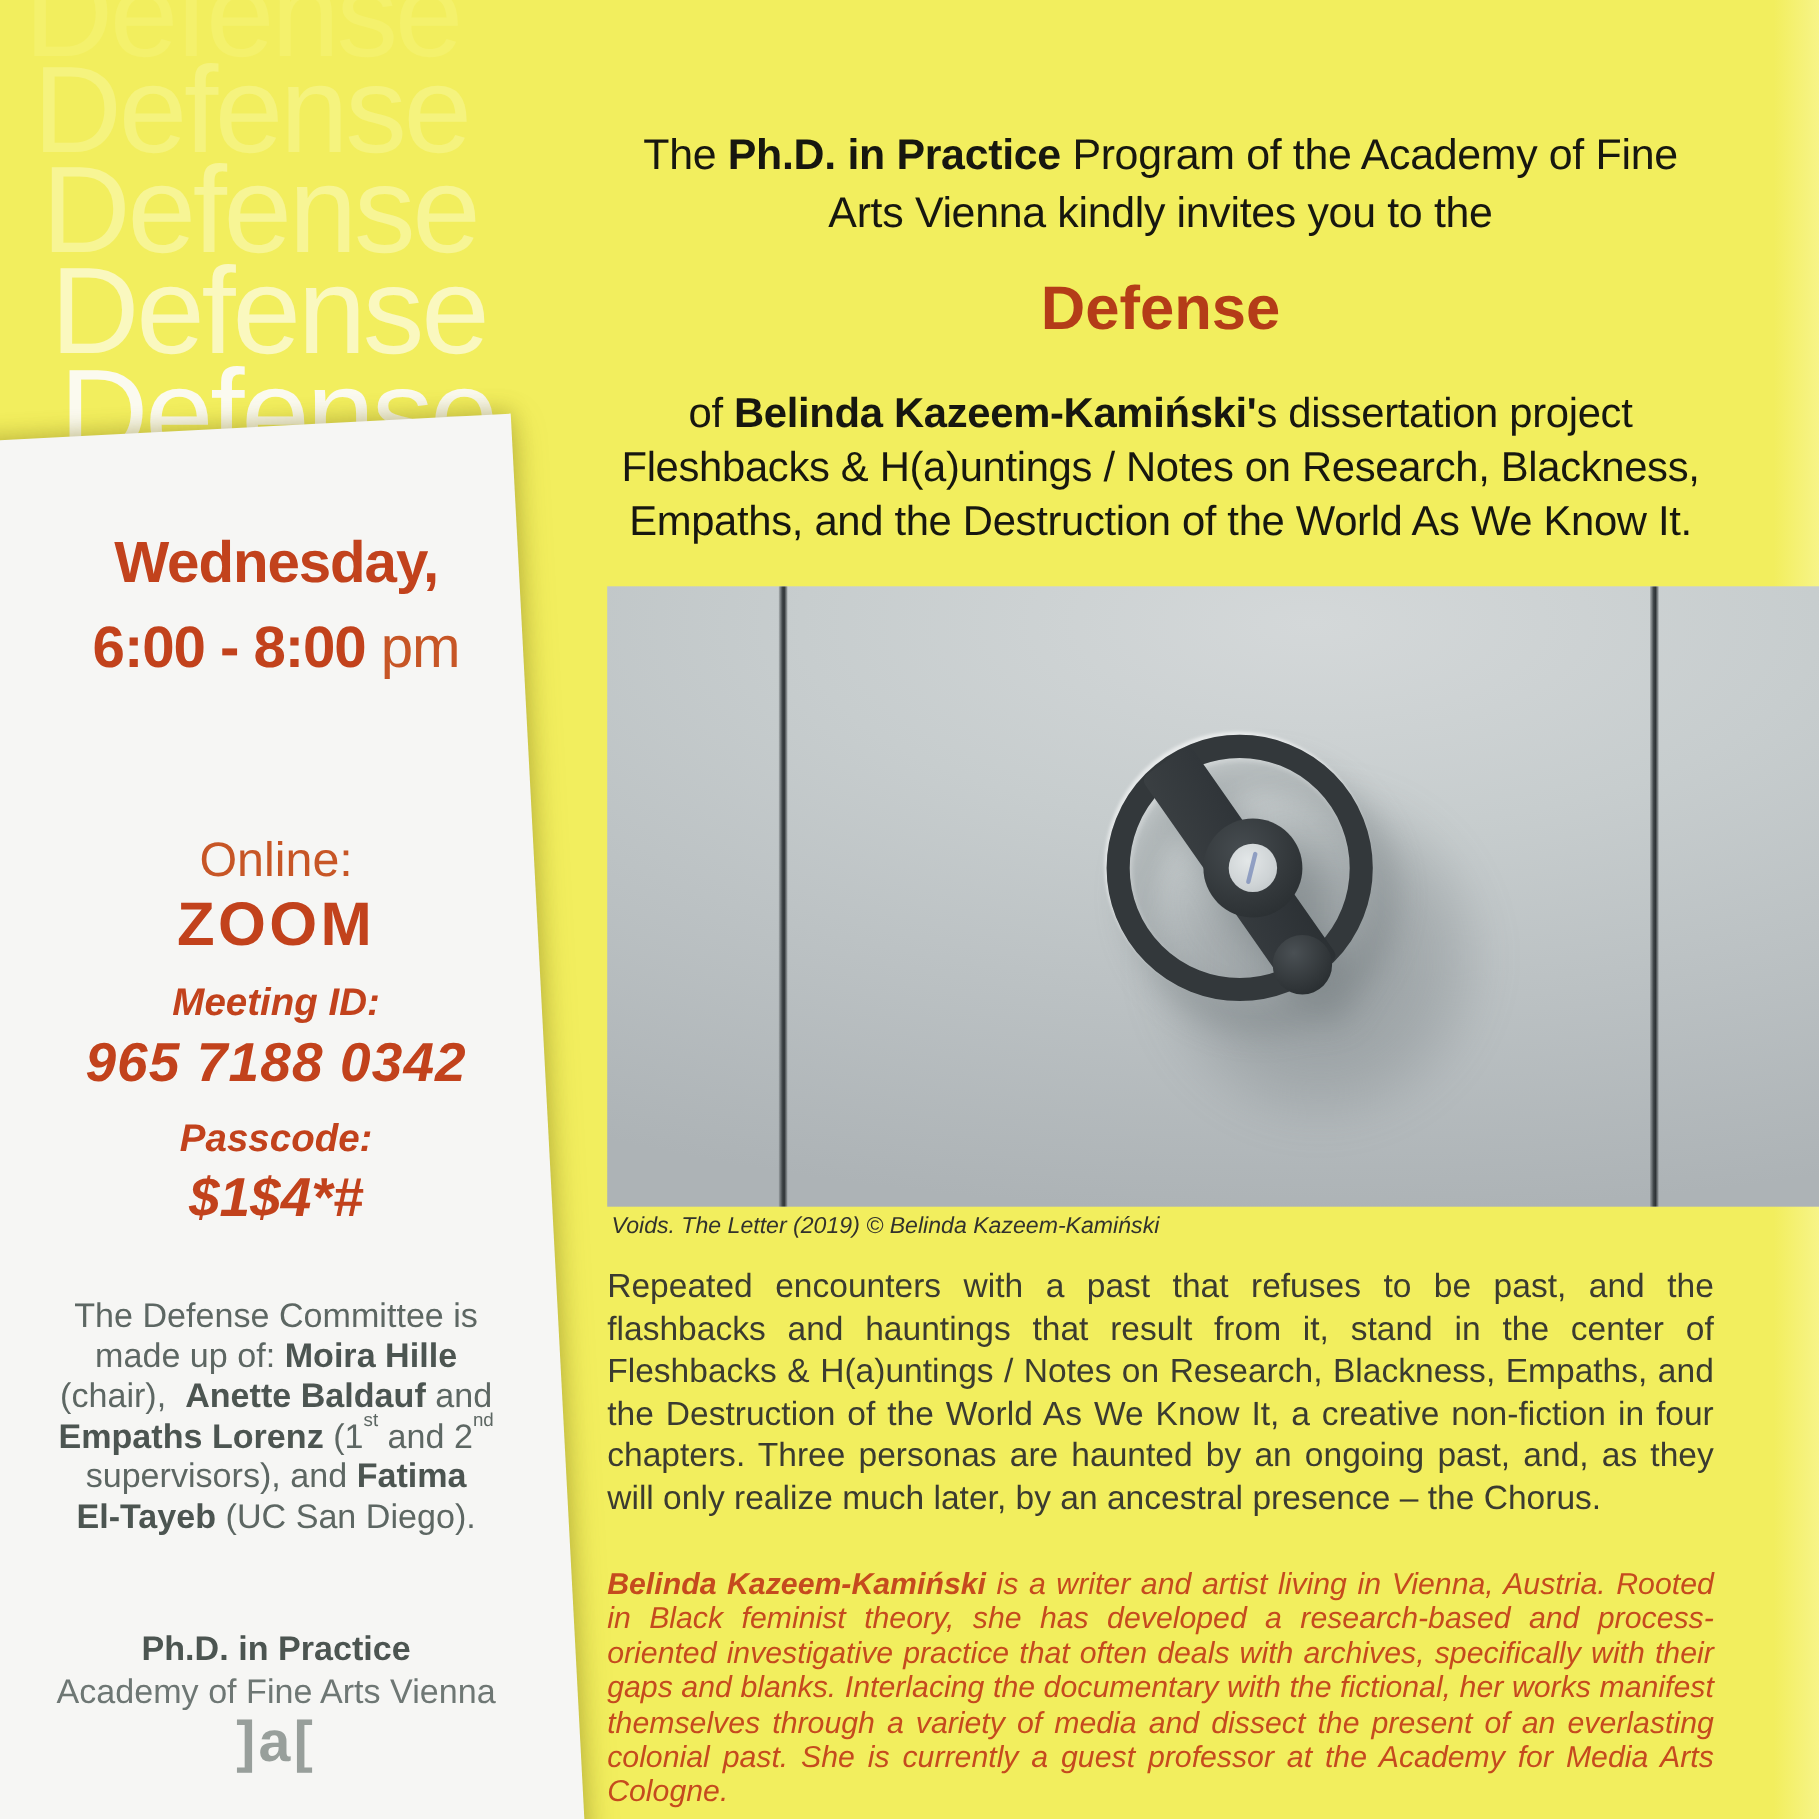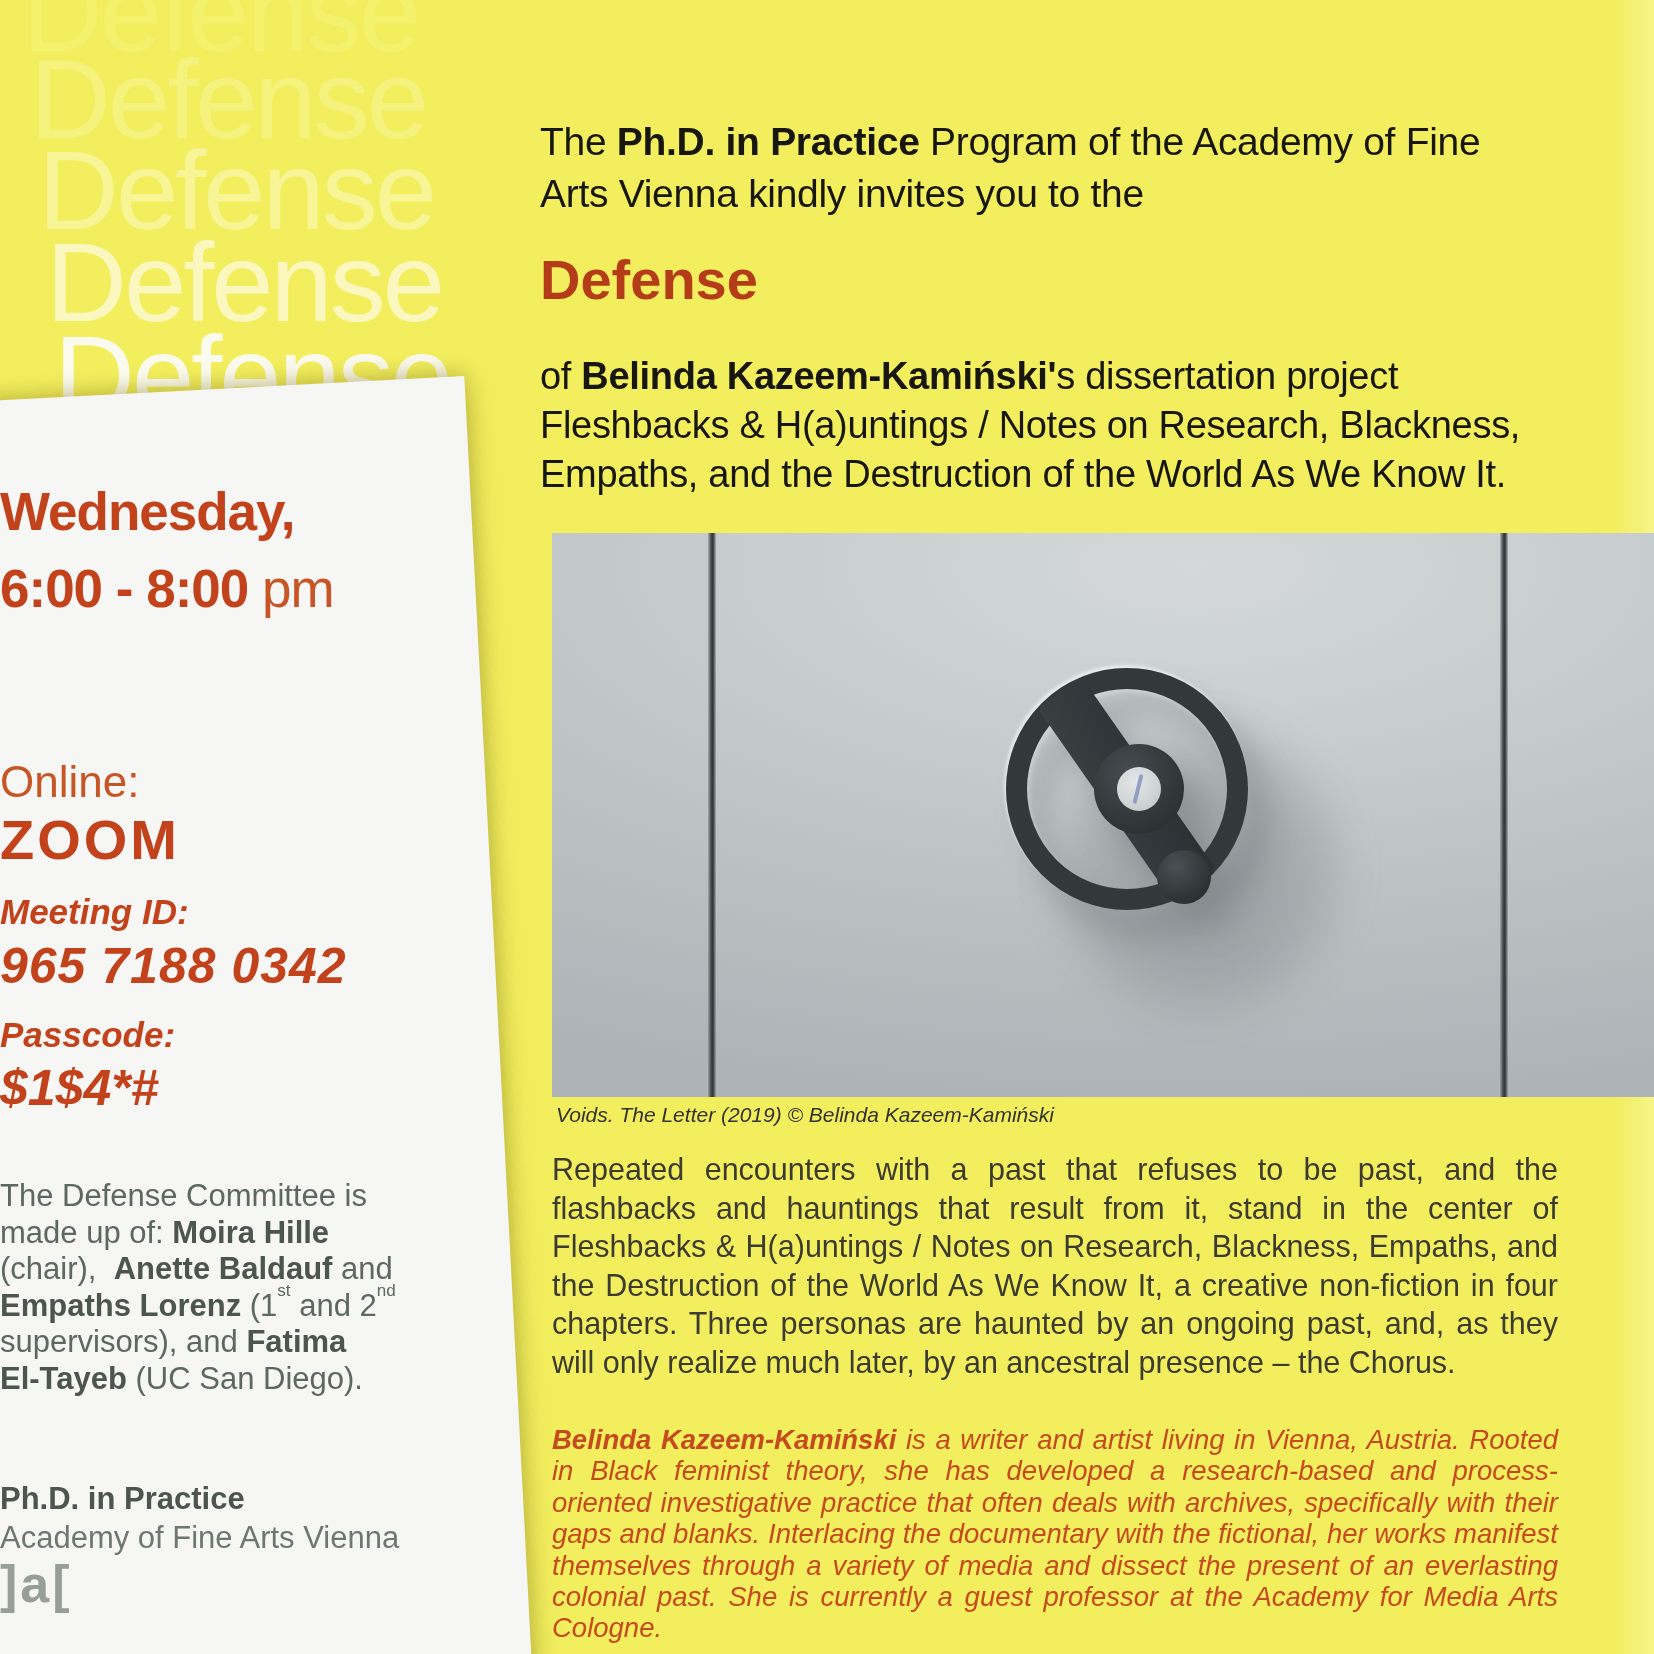--- a/index.html
+++ b/index.html
@@ -19,37 +19,37 @@
   .wm-5{left:54px;top:317px;color:var(--wm5);}
 
   
   .card-shape{
     position:absolute;left:-70px;top:404px;width:535px;height:1420px;
     background:var(--card-bg);
     transform:rotate(-3deg);transform-origin:top left;
     box-shadow:0 -4px 18px rgba(130,120,25,.30), 0 8px 30px rgba(130,120,25,.40);
   }
   .card-content{position:absolute;left:0;top:0;width:500px;height:1654px;}
-  .card-content > div{position:absolute;left:0;right:16px;}
+  .card-content > div{position:absolute;left:0;right:16px;text-align:center;padding-left:18px;}
   .ev-date{top:473px;font-size:53px;line-height:77px;font-weight:700;letter-spacing:-1px;color:var(--red-strong);}
   .t-pm{font-weight:400;color:var(--red-light);}
   .online-label{top:760px;font-size:44px;line-height:1;font-weight:400;color:var(--red-light);}
   .platform{top:812px;font-size:56px;line-height:1;font-weight:700;letter-spacing:3px;color:var(--red-strong);}
   .mid-label{top:894px;font-size:35px;line-height:1;font-weight:700;font-style:italic;color:var(--red-strong);}
   .mid-value{top:941px;font-size:50px;line-height:1;font-weight:700;font-style:italic;letter-spacing:1px;color:var(--red-strong);}
   .pass-label{top:1017px;font-size:35px;line-height:1;font-weight:700;font-style:italic;color:var(--red-strong);}
   .pass-value{top:1063px;font-size:50px;line-height:1;font-weight:700;font-style:italic;color:var(--red-strong);}
   .committee{top:1178px;font-size:31px;line-height:36.5px;color:var(--grey-text);}
   .committee b{color:var(--grey-bold);}
   .program{top:1483px;font-size:31px;line-height:1;font-weight:700;color:var(--grey-bold);}
   .institution{top:1522px;font-size:31px;line-height:1;color:var(--grey-soft);}
   .logo{top:1558px;font-size:52px;line-height:1;font-weight:700;letter-spacing:3px;color:var(--logo-grey);}
 
   
-  .right-col{position:absolute;left:540px;width:1006px;}
+  .right-col{position:absolute;left:552px;width:1006px;text-align:center;}
   .intro{top:116px;font-size:39px;line-height:52px;color:var(--heading-dark);letter-spacing:-.3px;}
   .title{top:252px;font-size:56px;line-height:1;font-weight:700;color:var(--red-title);margin:0;}
   .subtitle{top:352px;font-size:38px;line-height:49px;color:var(--heading-dark);letter-spacing:-.3px;}
 
   
   .photo{
     position:absolute;left:552px;top:533px;width:1102px;height:564px;overflow:hidden;
     background:radial-gradient(120% 95% at 58% 6%, #d4d8d9 0%, #c7cdce 35%, #bcc2c4 62%, #adb3b6 100%);
   }
   .seam{position:absolute;top:0;bottom:0;width:8px;

